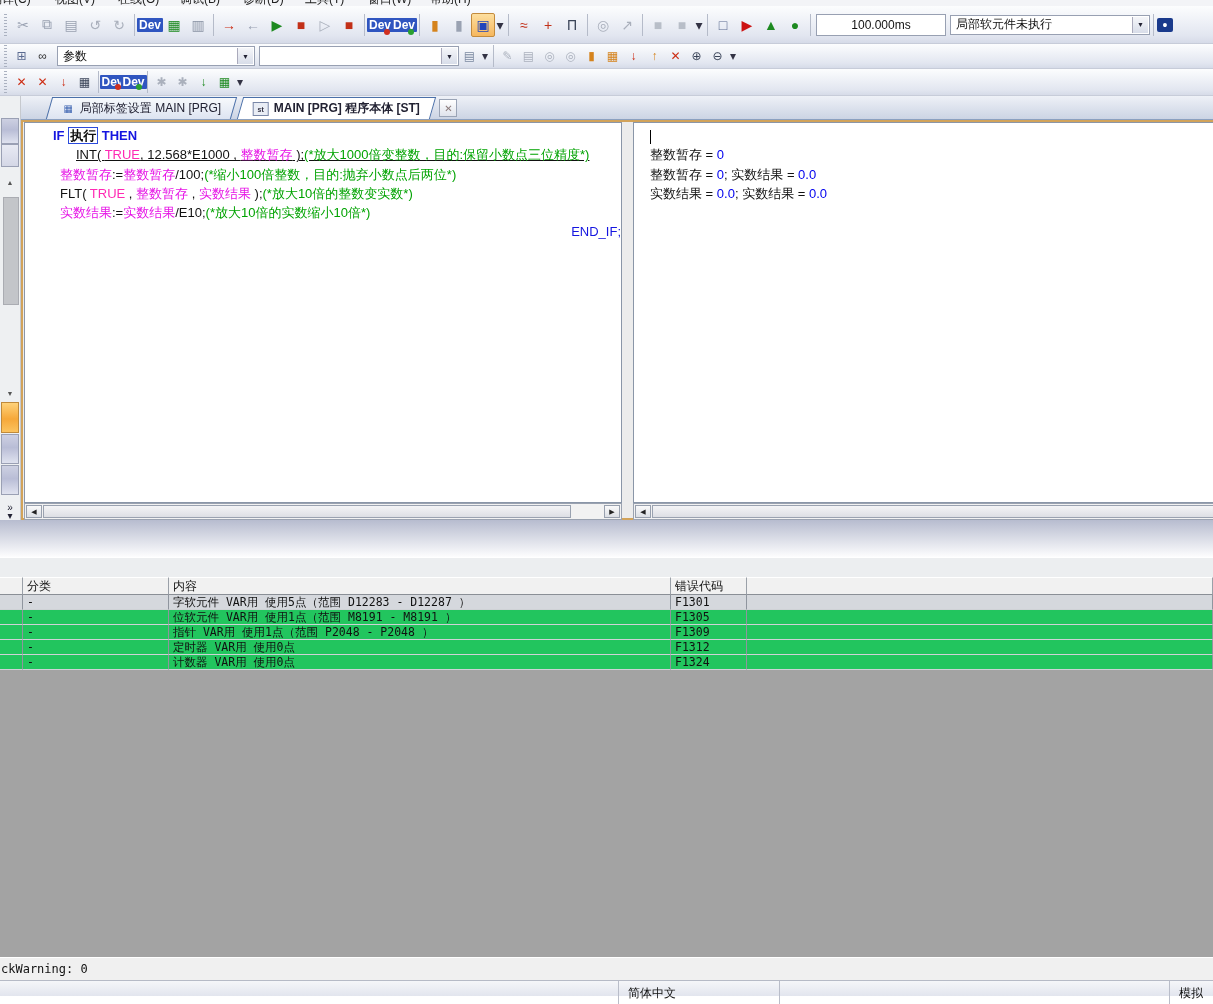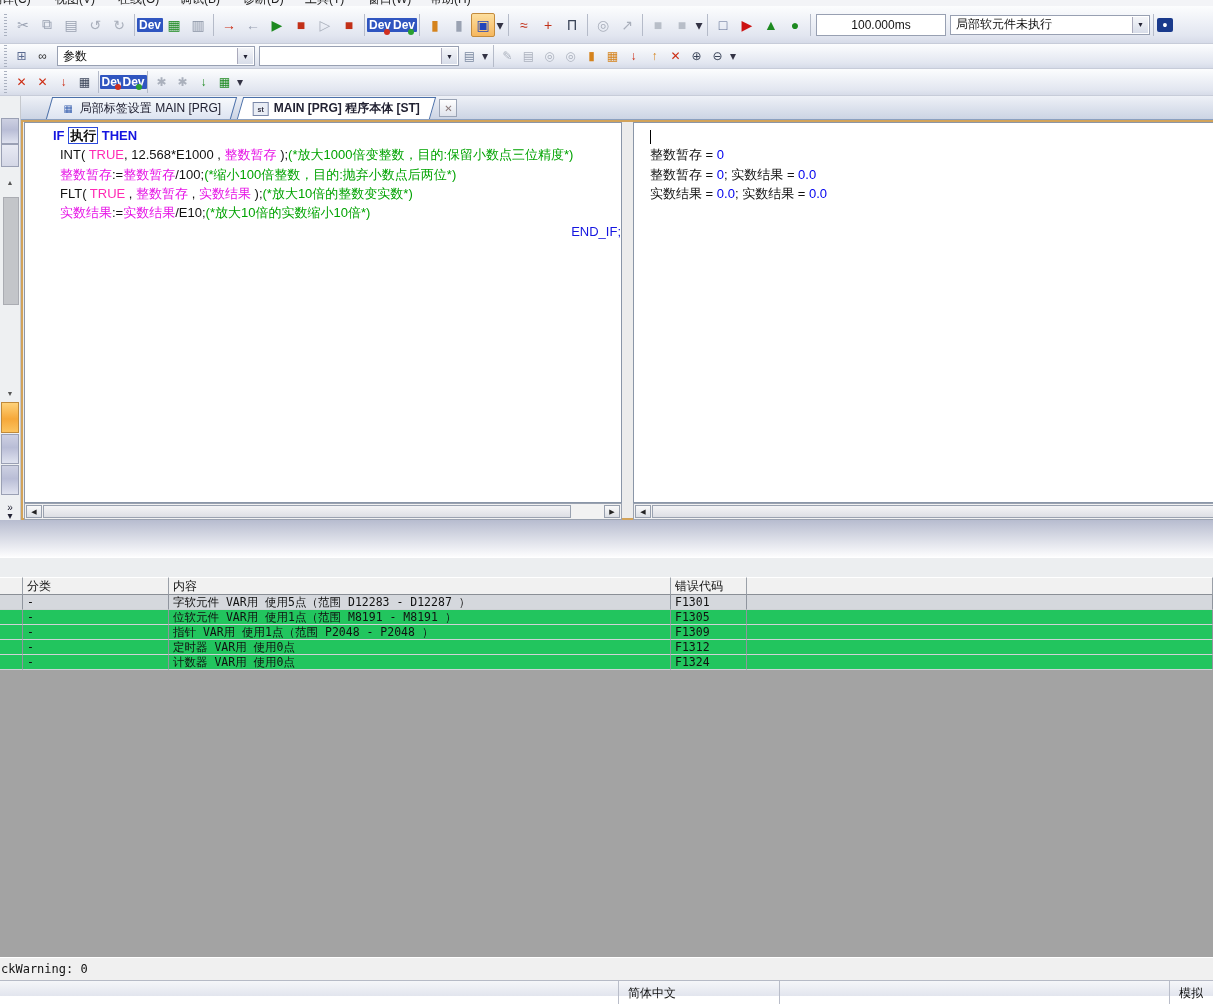--- a/index.html
+++ b/index.html
@@ -229,21 +229,21 @@
   <div class="vbtn orange" style="top:306px;height:31px;"></div>
   <div class="vbtn" style="top:338px;height:30px;"></div>
   <div class="vbtn" style="top:369px;height:30px;"></div>
   <div id="vchevron"><span>»</span><br><span>▾</span></div>
 </div>
 
 <div id="child" class="abs">
   <div id="codepane" class="pane">
     <div class="code">
         <div class="cline" style="padding-left: 28px; font-weight: bold;"><span class="kw">IF </span><span class="selbox">执行</span><span class="kw"> THEN</span></div>
-        <div class="cline" style="padding-left: 35px;"><span class="plain">INT( </span><span class="ctk">TRUE</span><span class="plain">, 12.568*E1000 , </span><span class="vtk">整数暂存</span><span class="plain"> );</span><span class="cmt">(*放大1000倍变整数，目的:保留小数点三位精度*)</span></div>
+        <div class="cline" style="padding-left: 51px; text-decoration: underline;"><span class="plain">INT( </span><span class="ctk">TRUE</span><span class="plain">, 12.568*E1000 , </span><span class="vtk">整数暂存</span><span class="plain"> );</span><span class="cmt">(*放大1000倍变整数，目的:保留小数点三位精度*)</span></div>
         <div class="cline" style="padding-left: 35px;"><span class="vtk">整数暂存</span><span class="plain">:=</span><span class="vtk">整数暂存</span><span class="plain">/100;</span><span class="cmt">(*缩小100倍整数，目的:抛弃小数点后两位*)</span></div>
         <div class="cline" style="padding-left: 35px;"><span class="plain">FLT( </span><span class="ctk">TRUE</span><span class="plain"> , </span><span class="vtk">整数暂存</span><span class="plain"> , </span><span class="vtk">实数结果</span><span class="plain"> );</span><span class="cmt">(*放大10倍的整数变实数*)</span></div>
         <div class="cline" style="padding-left: 35px;"><span class="vtk">实数结果</span><span class="plain">:=</span><span class="vtk">实数结果</span><span class="plain">/E10;</span><span class="cmt">(*放大10倍的实数缩小10倍*)</span></div>
         <div class="cline" style="padding-left: 22px; text-align: right;"><span class="kw">END_IF;</span></div>
       </div>
   </div>
   <div id="splitter"></div>
   <div id="monpane" class="pane">
     <div class="code">
         <div class="cline"><span class="caret"></span></div>

